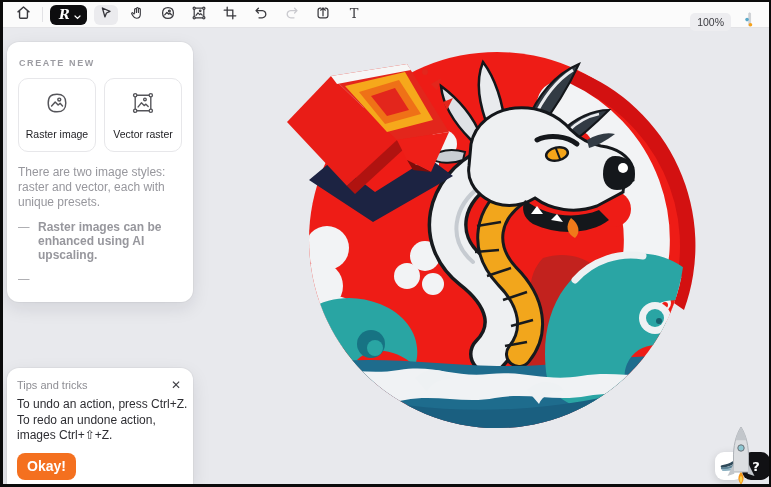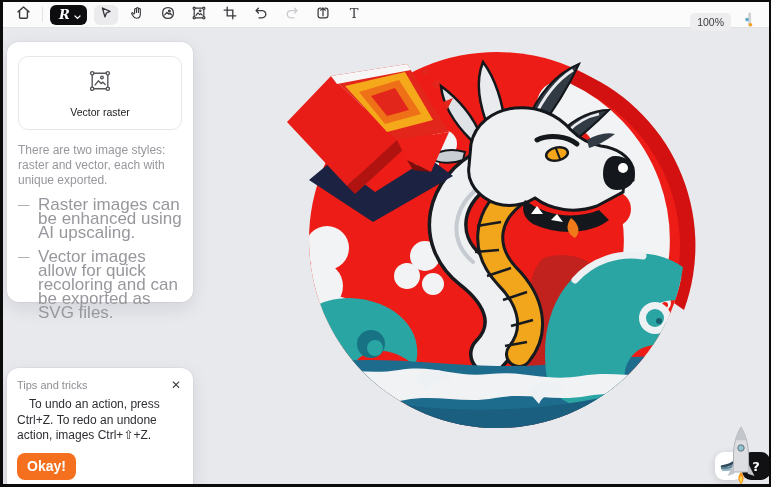--- a/index.html
+++ b/index.html
@@ -48,21 +48,21 @@
     display:flex; flex-direction:column; align-items:center; justify-content:center;
     gap:8px; cursor:pointer; background:#fff;
   }
   .card-label{ font-size:10.5px; color:#1d1d21; }
   .panel-desc{
     margin-top:13px; width:164px; font-size:12px; line-height:15px;
     color:#97979d; font-weight:500;
   }
   .bullet{ display:flex; margin-top:10px; width:168px; }
   .bullet .dash{ width:20px; flex:0 0 auto; font-size:11.5px; color:#97979d; font-weight:500; }
-  .bullet .btxt{ font-size:17px; line-height:14px; color:#97979d; font-weight:400; width:148px; }
+  .bullet .btxt{ font-size:12px; line-height:14px; color:#97979d; font-weight:700; width:148px; }
   
   #tips-panel{ left:4px; top:366px; width:186px; height:120px; border-radius:12px 12px 0 0; padding:11px 10px; }
   .tips-head{ display:flex; align-items:center; }
   .tips-title{ font-size:11px; color:#8e8e94; }
   .tips-close{ margin-left:auto; font-size:12px; color:#3f3f45; cursor:pointer; line-height:1; padding:0 2px; }
   .tips-body{ margin-top:6px; width:172px; font-size:12px; line-height:15.5px; color:#2e2e33; }
   .okay-btn{
     margin-top:9px; display:inline-block; background:#f4701f; color:#fff;
     font-size:14px; font-weight:bold; padding:5px 10px 6px; border-radius:8px;
     border:none; cursor:pointer;
@@ -183,55 +183,65 @@
               <rect x="7.2" y="1.6" width="1.8" height="12.6" rx=".9" fill="#cfd3d8" stroke="#b7bcc2" stroke-width=".4"></rect>
               <circle cx="5.7" cy="8.1" r="1.7" fill="#58a8c8"></circle>
               <circle cx="8.9" cy="13" r="1.7" fill="#f5a21c"></circle>
             </svg>
         </span>
       </div>
     </div>
   </div>
 
   <div class="panel" id="create-panel">
+    <div class="panel-header">CREATE NEW</div>
     <div class="cards">
+      <div class="card">
+        <span>
+          <svg width="26" height="26" viewBox="0 0 16 16" fill="none" stroke="#55555a" stroke-width=".9">
+              <path d="M8 2.6c3.8 0 5.4 1.6 5.4 5.4S11.8 13.4 8 13.4 2.6 11.8 2.6 8 4.2 2.6 8 2.6Z"></path>
+              <path d="M4.7 9.9 6.9 7.4l1.8 1.8 1.2-1 1.5 1.6" stroke-linecap="round" stroke-linejoin="round"></path>
+              <circle cx="9.4" cy="5.9" r=".9"></circle>
+            </svg>
+        </span>
+        <span class="card-label">Raster image</span>
+      </div>
       <div class="card">
         <span>
           <svg width="26" height="26" viewBox="0 0 16 16" fill="none" stroke="#55555a" stroke-width=".85">
               <rect x="3.2" y="3.2" width="9.6" height="9.6" rx="1"></rect>
               <path d="M5 10.4 7 7.9l1.7 1.7 1.1-.9 1.4 1.4" stroke-linecap="round" stroke-linejoin="round"></path>
               <circle cx="9.2" cy="5.8" r=".8"></circle>
               <g fill="#fff">
                 <circle cx="3.2" cy="3.2" r="1"></circle>
                 <circle cx="12.8" cy="3.2" r="1"></circle>
                 <circle cx="3.2" cy="12.8" r="1"></circle>
                 <circle cx="12.8" cy="12.8" r="1"></circle>
               </g>
             </svg>
         </span>
         <span class="card-label">Vector raster</span>
       </div>
     </div>
-    <div class="panel-desc">There are two image styles: raster and vector, each with unique exported.</div>
+    <div class="panel-desc">There are two image styles: raster and vector, each with unique presets.</div>
     <div class="bullet">
       <span class="dash">—</span>
       <span class="btxt">Raster images can be enhanced using AI upscaling.</span>
     </div>
     <div class="bullet">
       <span class="dash">—</span>
-      <span class="btxt">Vector images allow for quick recoloring and can be exported as SVG files.</span>
     </div>
   </div>
 
   <div class="panel" id="tips-panel">
     <div class="tips-head">
       <span class="tips-title">Tips and tricks</span>
       <span class="tips-close">✕</span>
     </div>
-    <div class="tips-body"><div style="display: inline; margin-left: 12px;">To undo an action, press Ctrl+Z.</div> <div style="display: inline;">To redo an undone action, images Ctrl+⇧+Z.</div> </div>
+    <div class="tips-body"><div style="display: inline;">To undo an action, press Ctrl+Z.</div> <div style="display: inline;">To redo an undone action, images Ctrl+⇧+Z.</div> </div>
     <button class="okay-btn">Okay!</button>
   </div>
 
   <svg id="artwork" viewBox="0 0 436 388">
     <defs>
       <clipPath id="discClip">
           <circle cx="222" cy="192" r="188"></circle>
         </clipPath>
     </defs>
 

